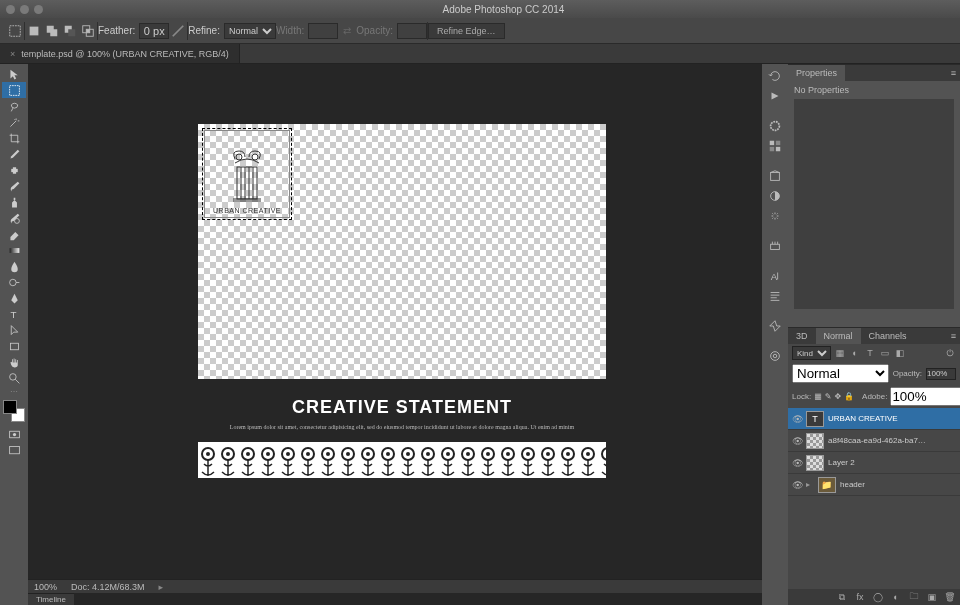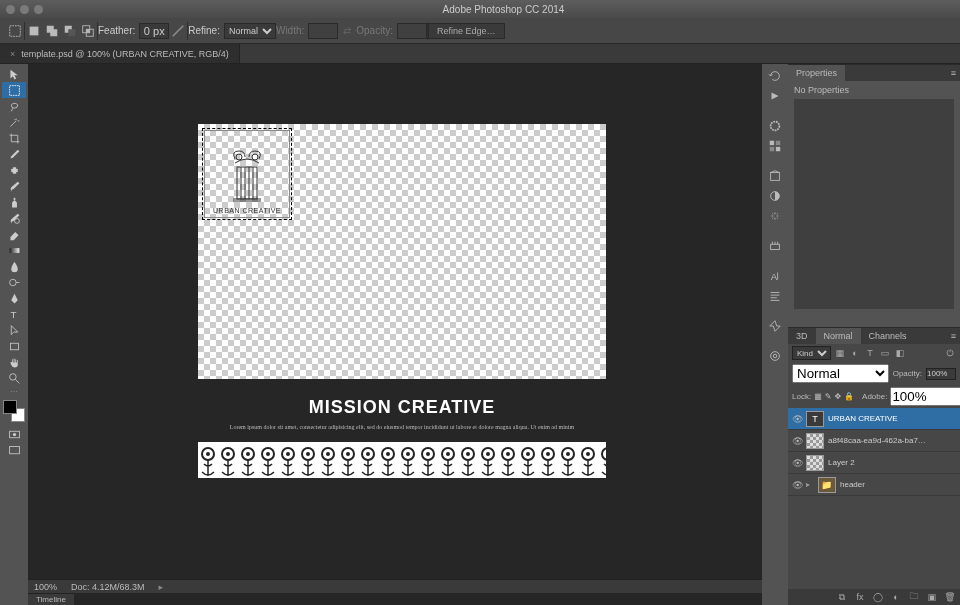--- a/index.html
+++ b/index.html
@@ -333,21 +333,21 @@
                 <line x1="30" y1="22" x2="30" y2="54"></line>
               <line x1="34" y1="22" x2="34" y2="54"></line>
                 <line x1="38" y1="22" x2="38" y2="54"></line>
               <path d="M18 54 L46 54 M18 56 L46 56"></path>
             </g>
           </svg>
           <div class="logo-text">URBAN CREATIVE</div>
         </div>
       </div>
       <div class="mission-block">
-        <div class="mission-title">MISSION CREATIVE</div>
+        <div class="mission-title">CREATIVE STATEMENT</div>
         <div class="mission-sub">Lorem ipsum dolor sit amet, consectetur adipisicing elit, sed do eiusmod tempor incididunt ut labore et dolore magna aliqua. Ut enim ad minim</div>
       </div>
       <div class="pattern-strip">
         <svg width="408" height="36">
           <defs>
               <pattern id="p" width="20" height="36" patternUnits="userSpaceOnUse">
             <rect width="20" height="36" fill="#fff"></rect>
             <circle cx="10" cy="12" r="6" fill="none" stroke="#222" stroke-width="2"></circle>
             <circle cx="10" cy="12" r="2" fill="#222"></circle>
             <path d="M10 18 L10 34 M6 22 Q10 26 14 22 M4 30 Q10 36 16 30" fill="none" stroke="#222" stroke-width="1.5"></path>

